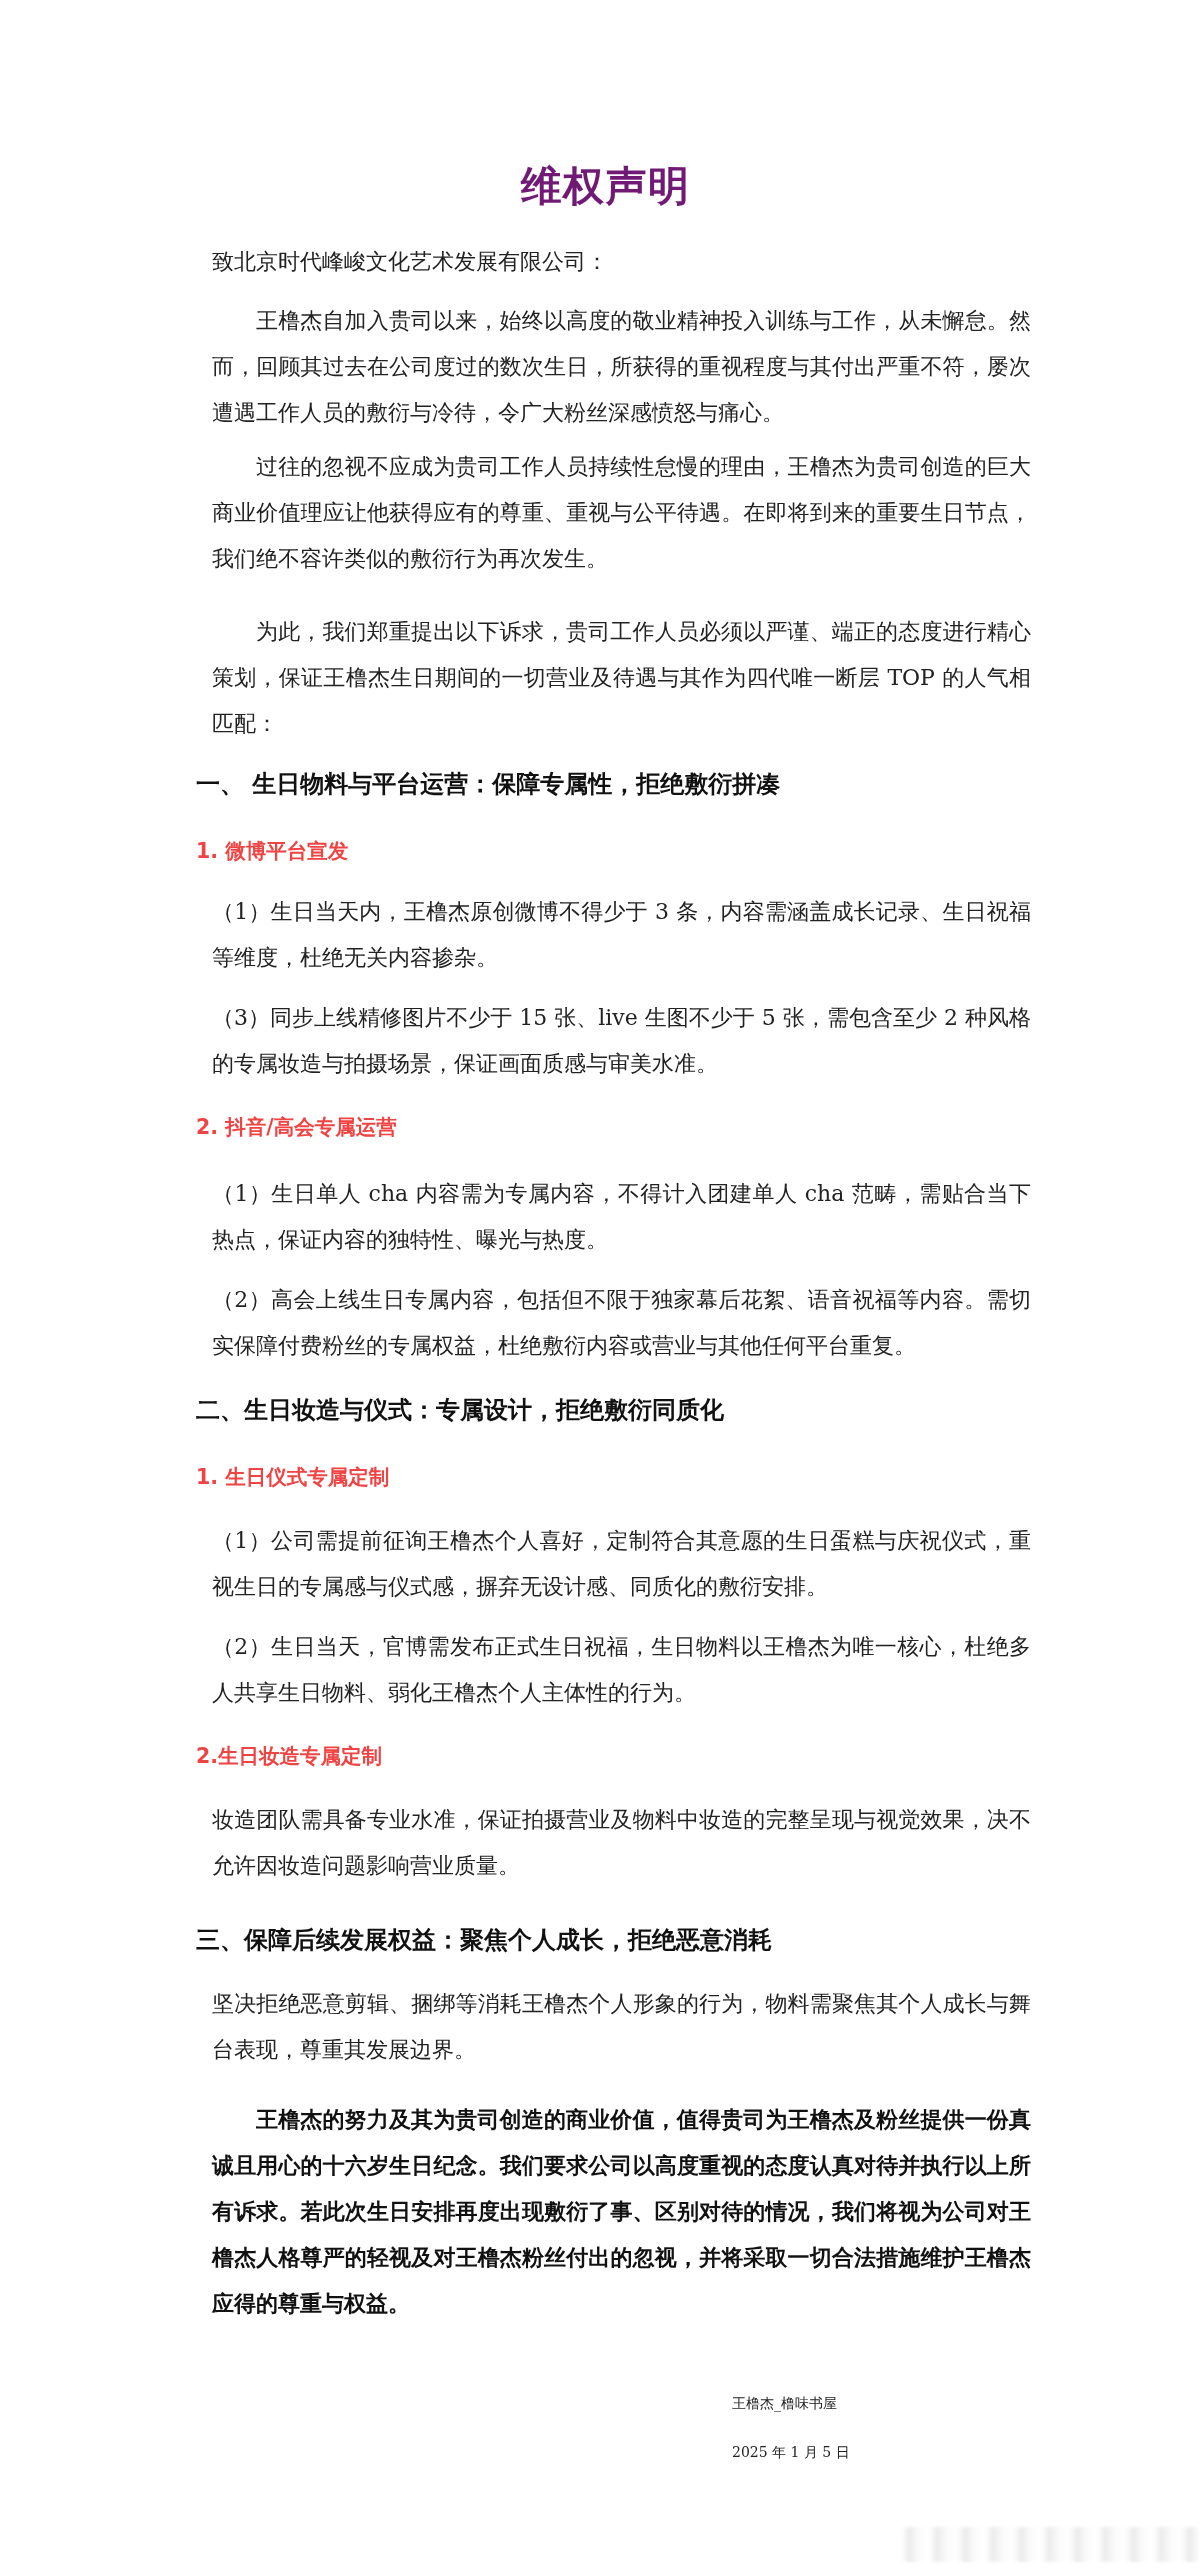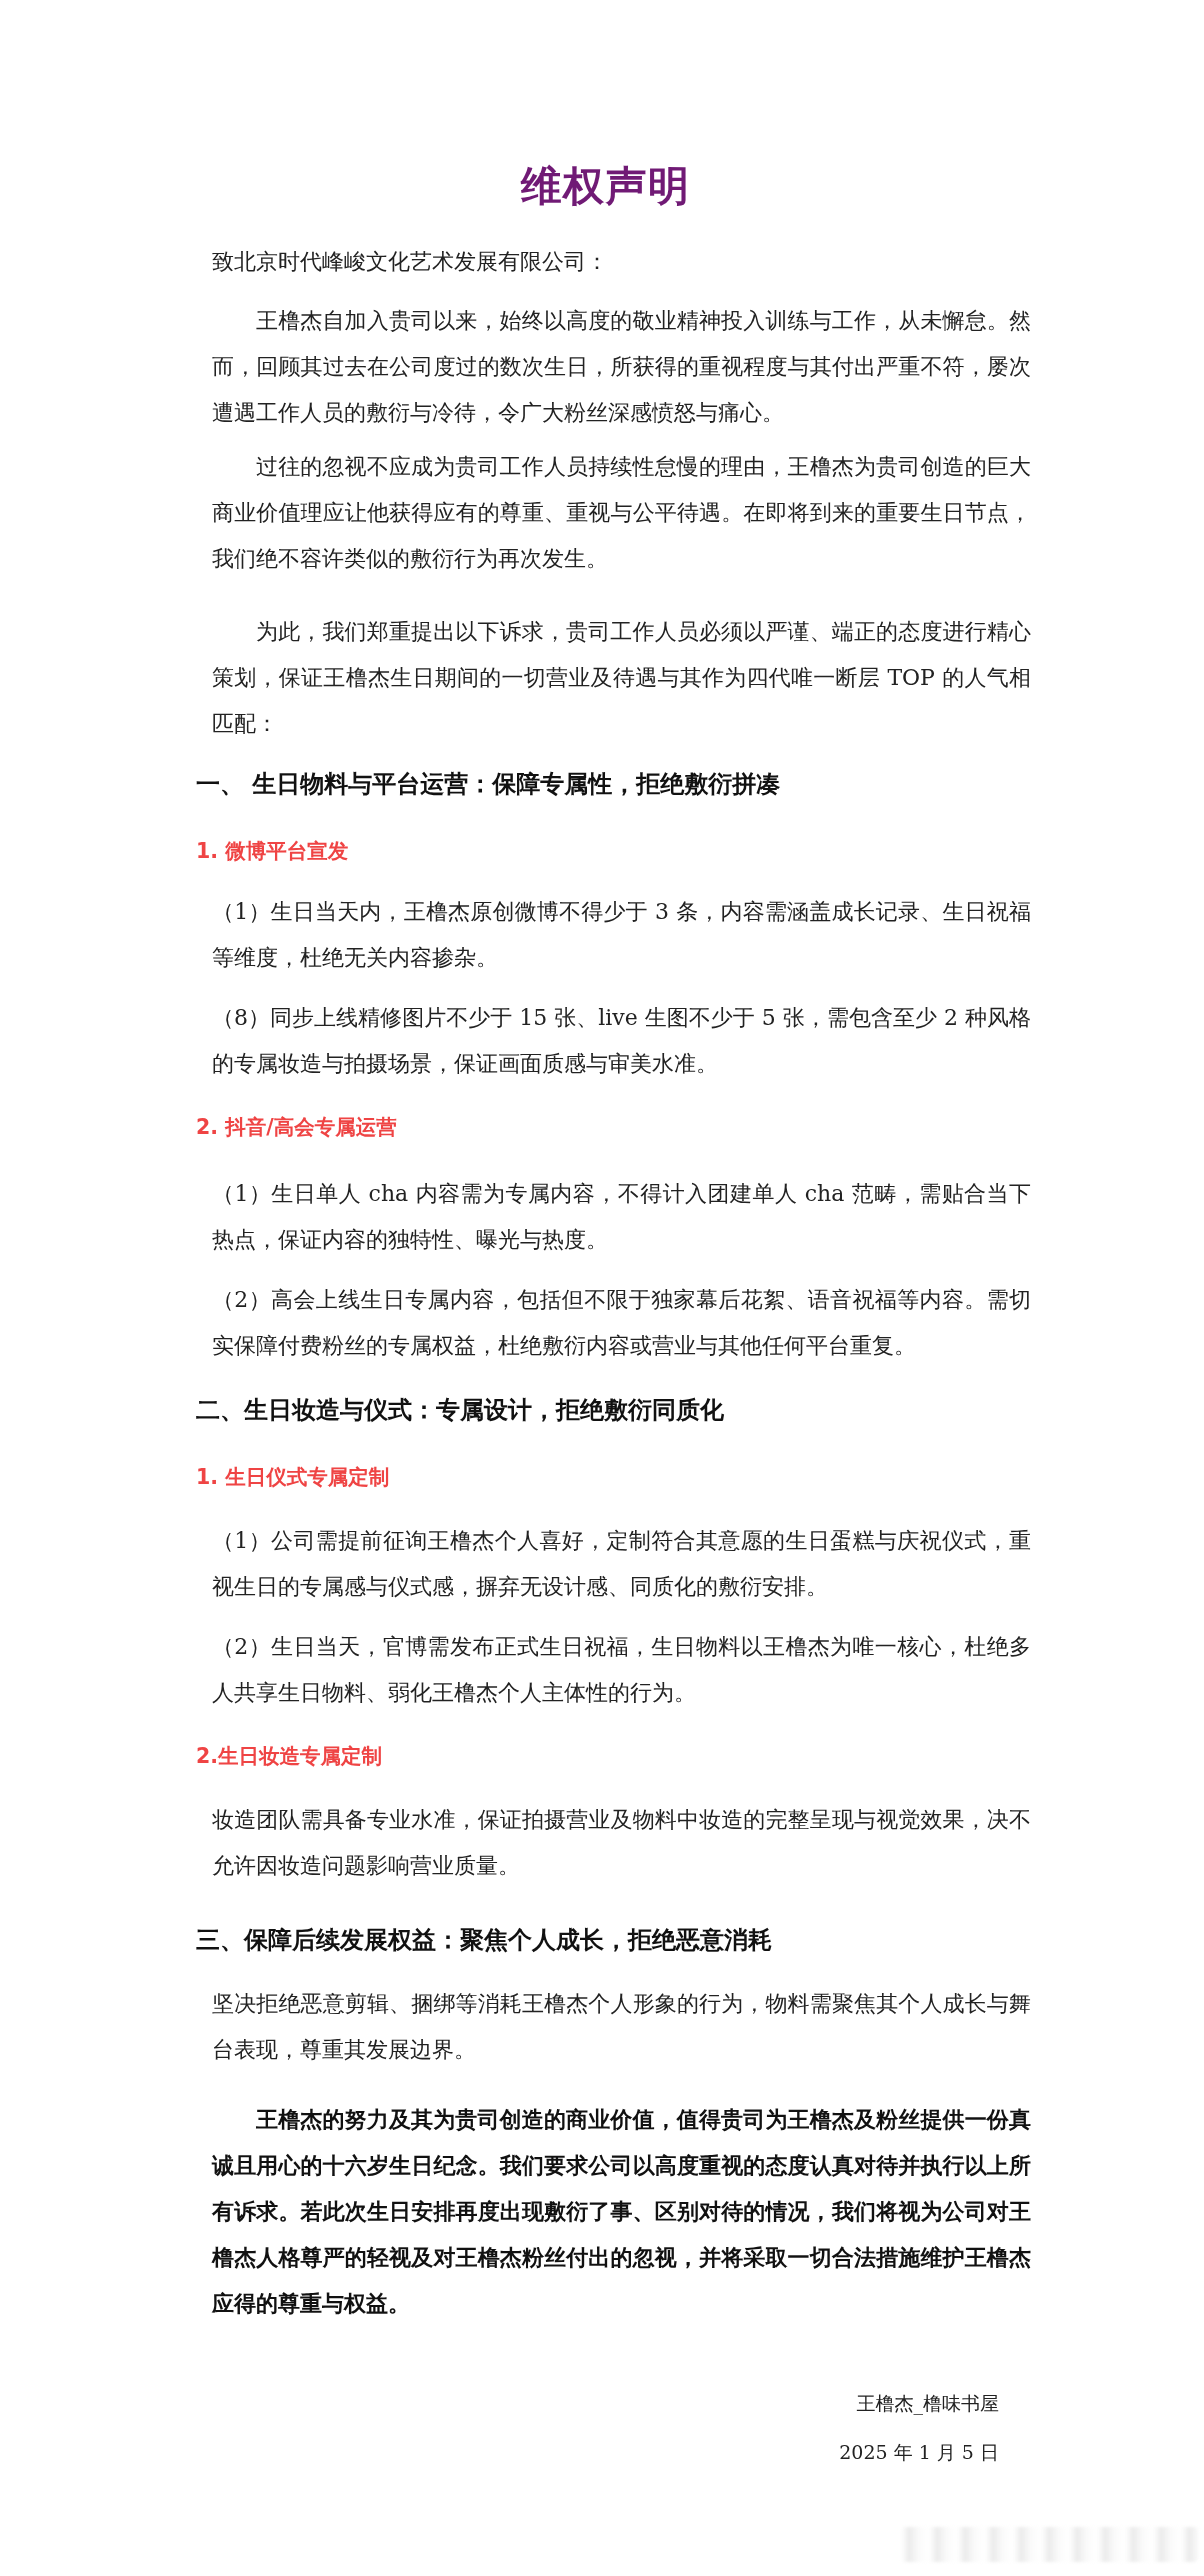--- a/index.html
+++ b/index.html
@@ -67,24 +67,24 @@
       color: #ef4444;
       white-space: nowrap;
     }
     .bold-para {
       font-family: "DejaVu Sans", "Liberation Sans", sans-serif;
       font-weight: bold;
       color: #111;
     }
     .sign {
       position: absolute;
-      right: 16px;
+      right: 0;
       width: 283px;
-      text-align: right;
-      font-size: 19px;
+      text-align: left;
+      font-size: 14px;
       line-height: 31px;
       color: #222;
       white-space: nowrap;
     }
     .watermark {
       position: absolute;
       left: 901px;
       top: 2527px;
       width: 297px;
       height: 35px;
@@ -107,21 +107,21 @@
   <div class="line-block" style="top:239px;">致北京时代峰峻文化艺术发展有限公司：</div>
 
   <div class="line-block indent" style="top:298px;">王橹杰自加入贵司以来，始终以高度的敬业精神投入训练与工作，从未懈怠。然而，回顾其过去在公司度过的数次生日，所获得的重视程度与其付出严重不符，屡次遭遇工作人员的敷衍与冷待，令广大粉丝深感愤怒与痛心。</div>
   <div class="line-block indent" style="top:444px;">过往的忽视不应成为贵司工作人员持续性怠慢的理由，王橹杰为贵司创造的巨大商业价值理应让他获得应有的尊重、重视与公平待遇。在即将到来的重要生日节点，我们绝不容许类似的敷衍行为再次发生。</div>
   <div class="line-block indent" style="top:609px;">为此，我们郑重提出以下诉求，贵司工作人员必须以严谨、端正的态度进行精心策划，保证王橹杰生日期间的一切营业及待遇与其作为四代唯一断层 TOP 的人气相匹配：</div>
 
   <div class="heading" style="top:767px;">一、 生日物料与平台运营：保障专属性，拒绝敷衍拼凑</div>
 
   <div class="subheading" style="top:836px;">1. 微博平台宣发</div>
   <div class="line-block" style="top:889px;">（1）生日当天内，王橹杰原创微博不得少于 3 条，内容需涵盖成长记录、生日祝福等维度，杜绝无关内容掺杂。</div>
-  <div class="line-block" style="top:995px;">（8）同步上线精修图片不少于 15 张、live 生图不少于 5 张，需包含至少 2 种风格的专属妆造与拍摄场景，保证画面质感与审美水准。</div>
+  <div class="line-block" style="top:995px;">（3）同步上线精修图片不少于 15 张、live 生图不少于 5 张，需包含至少 2 种风格的专属妆造与拍摄场景，保证画面质感与审美水准。</div>
 
   <div class="subheading" style="top:1112px;">2. 抖音/高会专属运营</div>
   <div class="line-block" style="top:1171px;">（1）生日单人 cha 内容需为专属内容，不得计入团建单人 cha 范畴，需贴合当下热点，保证内容的独特性、曝光与热度。</div>
   <div class="line-block" style="top:1277px;">（2）高会上线生日专属内容，包括但不限于独家幕后花絮、语音祝福等内容。需切实保障付费粉丝的专属权益，杜绝敷衍内容或营业与其他任何平台重复。</div>
 
   <div class="heading" style="top:1393px;">二、生日妆造与仪式：专属设计，拒绝敷衍同质化</div>
 
   <div class="subheading" style="top:1462px;">1. 生日仪式专属定制</div>
   <div class="line-block" style="top:1518px;">（1）公司需提前征询王橹杰个人喜好，定制符合其意愿的生日蛋糕与庆祝仪式，重视生日的专属感与仪式感，摒弃无设计感、同质化的敷衍安排。</div>
   <div class="line-block" style="top:1624px;">（2）生日当天，官博需发布正式生日祝福，生日物料以王橹杰为唯一核心，杜绝多人共享生日物料、弱化王橹杰个人主体性的行为。</div>

